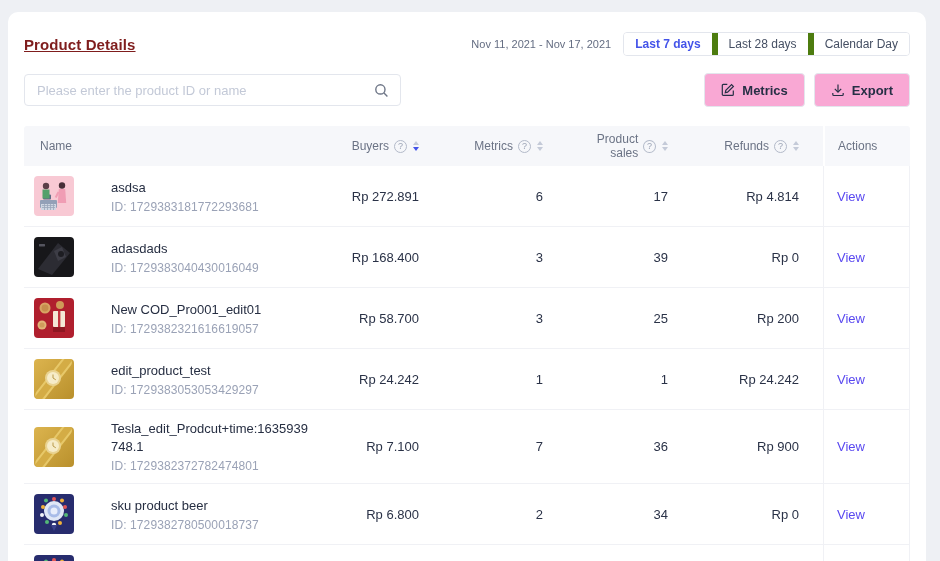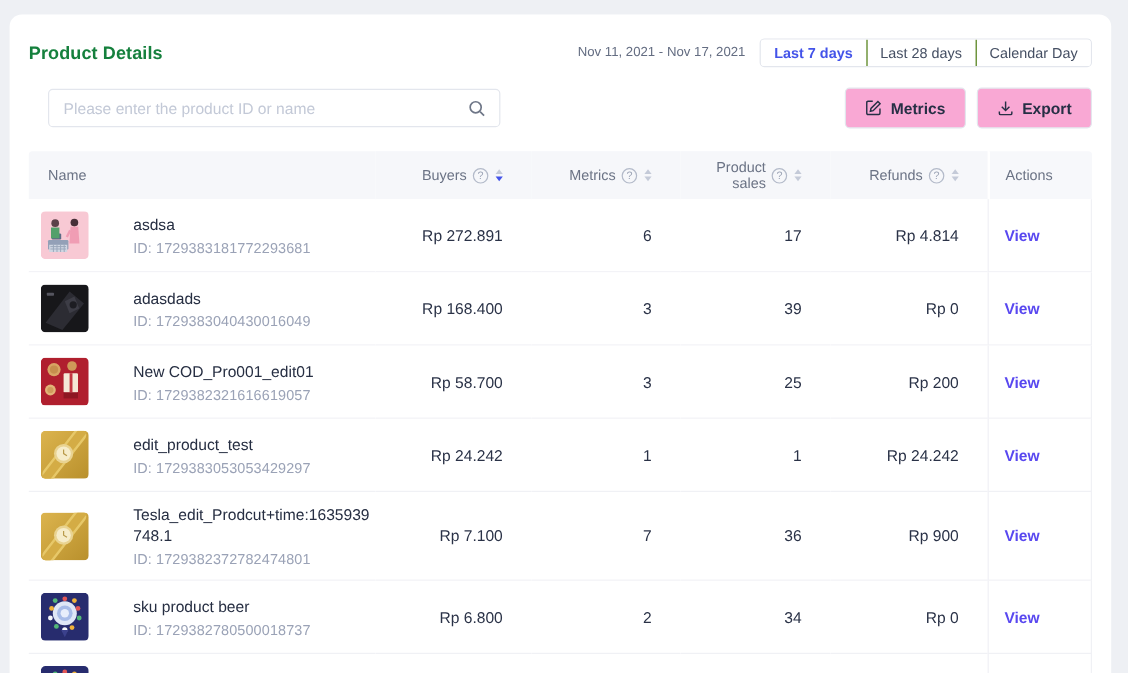--- a/index.html
+++ b/index.html
@@ -11,38 +11,38 @@
   }
   .card {
     position:absolute; left:8px; top:12px; width:918px; height:640px;
     background:#ffffff; border-radius:10px 10px 0 0;
   }
   
   .card-head {
     display:flex; justify-content:space-between; align-items:center;
     padding:20px 16px 0 16px;
   }
-  .page-title { font-size:15px; font-weight:700; color:#15803d; letter-spacing:.1px; }
+  .page-title { font-size:15px; font-weight:700; color:#7f1d1d; letter-spacing:.1px;text-decoration:underline; }
   .head-right { display:flex; align-items:center; gap:12px; }
   .date-label { font-size:11px; color:#646d82; }
   .segmented {
     display:flex; border:1px solid #e3e6ed; border-radius:4px;
     overflow:hidden; background:#fff;
   }
   .seg {
-    appearance:none; background:#fff; border:none; border-left:1px solid #4d7c0f;
+    appearance:none; background:#fff; border:none; border-left:6px solid #4d7c0f;
     padding:4px 11px; font-size:12px; color:#454f63; cursor:pointer;
     font-family:inherit; white-space:nowrap;
   }
   .seg:first-child { border-left:none; }
   .seg.active { color:#4353e9; font-weight:700; }
   
   .toolbar {
     display:flex; justify-content:space-between; align-items:center;
-    padding:0 16px; margin-top:17px;margin-left:16px;
+    padding:0 16px; margin-top:17px;
   }
   .search-box {
     position:relative; width:377px; height:32px;
     border:1px solid #e3e6ed; border-radius:4px; background:#fff;
   }
   .search-box input {
     width:100%; height:100%; border:none; outline:none; background:transparent;
     padding:0 36px 0 12px; font-size:13px; color:#262e42; font-family:inherit;
   }
   .search-box input::placeholder { color:#c3c9d7; }
@@ -91,21 +91,21 @@
   td.cell-name { padding:10px 0 10px 10px; }
   .name-wrap { display:flex; align-items:center; gap:37px; }
   .thumb { width:40px; height:40px; border-radius:4px; overflow:hidden; flex:none; display:block; }
   .thumb svg { display:block; width:40px; height:40px; }
   .name-text { min-width:0; }
   .p-name { font-size:13px; color:#262e42; max-width:216px; word-break:break-all; line-height:18px; }
   .p-id { font-size:12px; color:#9aa2b6; margin-top:3px; letter-spacing:.1px; }
   td.cell-actions {
     padding-left:13px; border-left:1px solid #f0f1f5; border-right:1px solid #f0f1f5;
   }
-  .view-link { color:#5948f0; font-size:13px; font-weight:700; cursor:pointer; text-decoration:none;text-align:center; }
+  .view-link { color:#5948f0; font-size:13px; font-weight:400; cursor:pointer; text-decoration:none;text-align:center; }
 </style>
 </head>
 <body>
 
 <div class="card">
 
   <div class="card-head">
     <div class="page-title">Product Details</div>
     <div class="head-right">
       <span class="date-label">Nov 11, 2021 - Nov 17, 2021</span>

